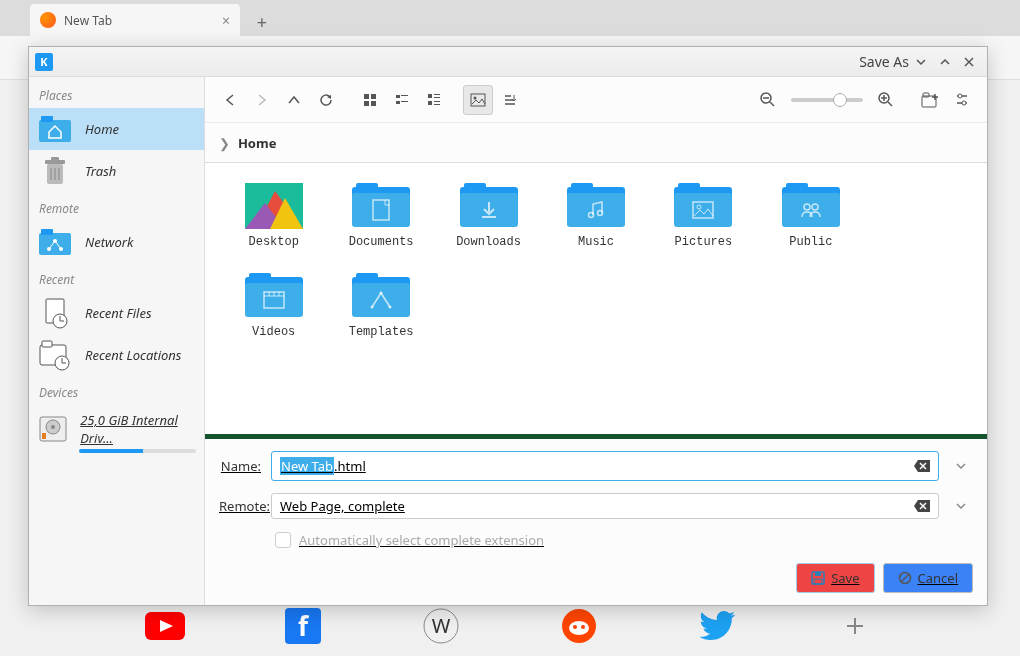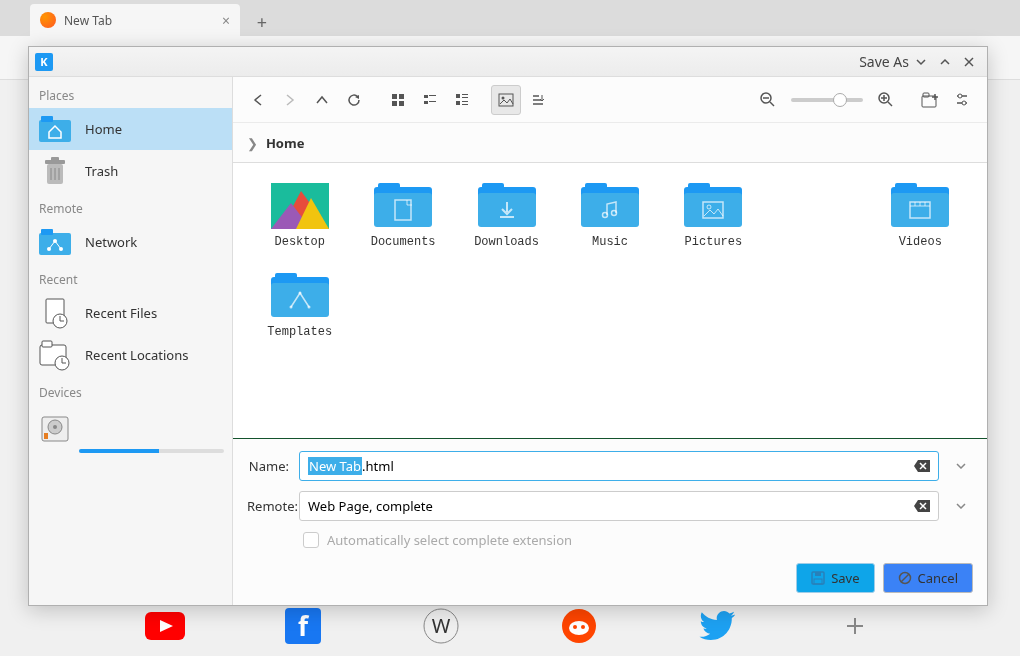--- a/index.html
+++ b/index.html
@@ -19,21 +19,21 @@
 
 .dialog { position: absolute; top: 46px; left: 28px; width: 960px; height: 560px; background: #fcfcfc; border: 1px solid #b0b0b0; box-shadow: 0 4px 20px rgba(0,0,0,0.2); display: flex; flex-direction: column; }
 .titlebar { height: 30px; background: linear-gradient(#f4f4f4, #ececec); display: flex; align-items: center; padding: 0 6px; border-bottom: 1px solid #ddd; }
 .titlebar .app-icon { width: 18px; height: 18px; background: #1d99f3; border-radius: 2px; display: flex; align-items: center; justify-content: center; color: white; font-size: 11px; font-weight: bold; }
 .titlebar .title { flex: 1; text-align: right; font-size: 14px; color: #444; }
 .titlebar .win-btn { width: 24px; height: 24px; display: flex; align-items: center; justify-content: center; color: #555; cursor: pointer; }
 
 .dialog-body { flex: 1; display: flex; min-height: 0; }
 
 
-.sidebar { width: 204px; background: #f6f6f6; border-right: 1px solid #ddd; overflow-y: auto; padding-top: 2px; }
+.sidebar { width: 176px; background: #f6f6f6; border-right: 1px solid #ddd; overflow-y: auto; padding-top: 2px; font-style: italic; }
 .side-header { font-size: 12px; color: #888; padding: 8px 10px 4px; }
 .side-item { display: flex; align-items: center; gap: 12px; padding: 6px 8px; font-size: 13px; color: #333; cursor: pointer; min-height: 42px; }
 .side-item.active { background: #bbdff6; }
 .side-item .sicon { width: 36px; height: 30px; display: flex; align-items: center; justify-content: center; }
 .storage-bar { height: 4px; background: #ddd; margin: 2px 8px 0 50px; border-radius: 2px; overflow: hidden; }
 .storage-bar-fill { height: 100%; background: #1d99f3; width: 55%; }
 
 
 .main { flex: 1; display: flex; flex-direction: column; }
 .toolbar { height: 46px; border-bottom: 1px solid #ebebeb; display: flex; align-items: center; padding: 0 10px; gap: 2px; }
@@ -47,35 +47,35 @@
 .breadcrumb { height: 40px; display: flex; align-items: center; padding: 0 14px; gap: 8px; font-size: 13px; color: #333; border-bottom: 1px solid #ddd; }
 .breadcrumb .chev { color: #888; }
 .breadcrumb .crumb { font-weight: bold; }
 
 .file-grid { flex: 1; padding: 16px 20px; display: grid; grid-template-columns: repeat(7, 1fr); gap: 16px 10px; align-content: start; background: #fff; overflow-y: auto; }
 .file-item { display: flex; flex-direction: column; align-items: center; gap: 6px; cursor: pointer; padding: 4px; }
 .file-item .ficon { width: 58px; height: 46px; }
 .file-item .flabel { font-size: 12px; color: #333; text-align: center; font-family: Liberation Mono, monospace; }
 
 
-.form-area { border-top: 1px solid #14532d; padding: 12px 14px; background: #fcfcfc; }
+.form-area { border-top: 5px solid #14532d; padding: 12px 14px; background: #fcfcfc; text-decoration: underline; }
 .form-row { display: flex; align-items: center; gap: 10px; margin-bottom: 10px; }
 .form-row .lbl { width: 42px; font-size: 13px; color: #333; text-align: right; }
 .name-input { flex: 1; height: 30px; border: 1px solid #3daee9; border-radius: 3px; display: flex; align-items: center; padding: 0 8px; font-size: 13px; background: #fff; }
 .name-input .sel { background: #3daee9; color: #fff; padding: 0 1px; }
 .name-input .clear { margin-left: auto; color: #555; }
 .name-drop { width: 24px; height: 30px; display: flex; align-items: center; justify-content: center; color: #888; cursor: pointer; }
-.filter-input { flex: 1; height: 30px; border: 1px solid #ccc; border-radius: 3px; display: flex; align-items: center; padding: 0 8px; font-size: 13px; background: #fff; gap: 28px; }
+.filter-input { flex: 1; height: 14px; border: 1px solid #ccc; border-radius: 3px; display: flex; align-items: center; padding: 12px 8px; font-size: 13px; background: #fff; gap: 28px; }
 .filter-input .clear { margin-left: auto; color: #555; }
 .check-row { display: flex; align-items: center; gap: 8px; padding-left: 56px; font-size: 13px; color: #aaa; }
 .checkbox { width: 16px; height: 16px; border: 1px solid #ccc; border-radius: 3px; background: #fff; }
 
 .button-row { display: flex; justify-content: flex-end; gap: 8px; margin-top: 14px; }
 .btn { height: 30px; padding: 0 14px; border: 1px solid #bbb; border-radius: 3px; background: #3b82f6; font-size: 13px; color: #333; display: flex; align-items: center; gap: 6px; cursor: pointer; }
-.btn.primary { background: #0ea5e9; border-color: #9fcde8; }
+.btn.primary { background: #ef4444; border-color: #9fcde8; }
 
 
 .folder { width: 58px; height: 46px; position: relative; }
 .folder-back { position: absolute; top: 4px; left: 0; width: 100%; height: 38px; background: #1d99f3; border-radius: 3px; }
 .folder-tab { position: absolute; top: 0; left: 4px; width: 22px; height: 8px; background: #1d99f3; border-radius: 2px 2px 0 0; }
 .folder-front { position: absolute; top: 10px; left: 0; width: 100%; height: 34px; background: #3daee9; border-radius: 3px; display: flex; align-items: center; justify-content: center; }
 .folder-glyph { color: rgba(255,255,255,0.7); }
 
 svg { display: block; }
 </style>
@@ -226,20 +226,21 @@
       <div class="side-header">Devices</div>
       <div class="side-item" style="padding-bottom:0;">
         <div class="sicon">
             <svg width="30" height="28">
               <rect x="2" y="2" width="26" height="24" rx="2" fill="#eee" stroke="#888"></rect>
               <circle cx="15" cy="12" r="7" fill="#ccc" stroke="#888"></circle>
               <circle cx="15" cy="12" r="2" fill="#888"></circle>
               <rect x="4" y="18" width="4" height="6" fill="#e67e22"></rect>
             </svg>
           </div>
+        <span style="text-decoration: underline;">25,0 GiB Internal Driv...</span>
       </div>
       <div class="storage-bar">
           <div class="storage-bar-fill"></div>
         </div>
     </div>
 
     <div class="main">
       <div class="toolbar">
         <div class="tb-btn">
             <svg width="14" height="14">
@@ -405,20 +406,35 @@
               <div class="folder-back"></div>
               <div class="folder-front">
                 <svg class="folder-glyph" width="22" height="18">
                   <rect x="1" y="1" width="20" height="16" fill="none" stroke="currentColor" stroke-width="1.5"></rect>
                   <circle cx="7" cy="6" r="2" fill="none" stroke="currentColor"></circle>
                   <path d="M2 15 L8 9 L12 13 L16 8 L21 15" fill="none" stroke="currentColor"></path>
                 </svg>
               </div>
             </div>
           <span class="flabel">Pictures</span>
+        </div>
+        <div class="file-item">
+          <div class="folder">
+              <div class="folder-tab"></div>
+              <div class="folder-back"></div>
+              <div class="folder-front">
+                <svg class="folder-glyph" width="24" height="18">
+                  <circle cx="8" cy="6" r="3" fill="none" stroke="currentColor" stroke-width="1.5"></circle>
+                  <circle cx="16" cy="6" r="3" fill="none" stroke="currentColor" stroke-width="1.5"></circle>
+                  <path d="M3 16 Q3 11 8 11 Q13 11 13 16" fill="none" stroke="currentColor" stroke-width="1.5"></path>
+                  <path d="M11 16 Q11 11 16 11 Q21 11 21 16" fill="none" stroke="currentColor" stroke-width="1.5"></path>
+                </svg>
+              </div>
+            </div>
+          <span class="flabel">Public</span>
         </div>
         <div></div>
         <div class="file-item">
           <div class="folder">
               <div class="folder-tab"></div>
               <div class="folder-back"></div>
               <div class="folder-front">
                 <svg class="folder-glyph" width="22" height="18">
                   <rect x="1" y="1" width="20" height="16" fill="none" stroke="currentColor" stroke-width="1.5"></rect>
                   <line x1="1" y1="5" x2="21" y2="5" stroke="currentColor"></line>

